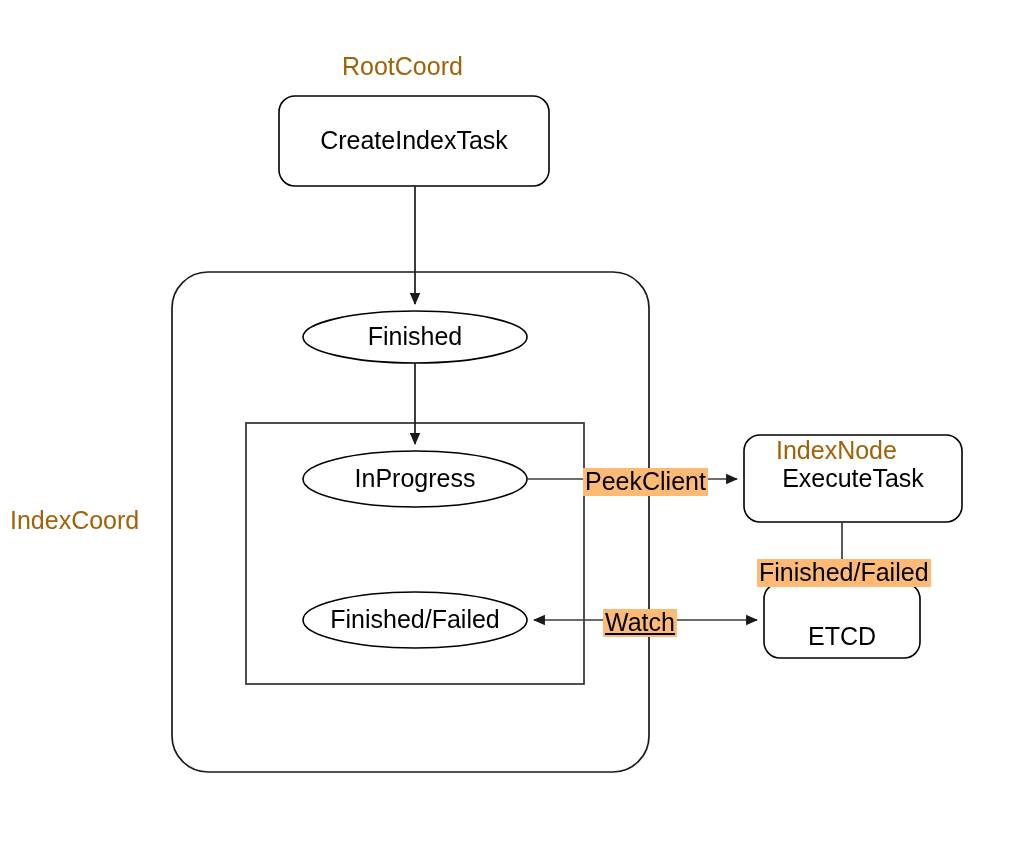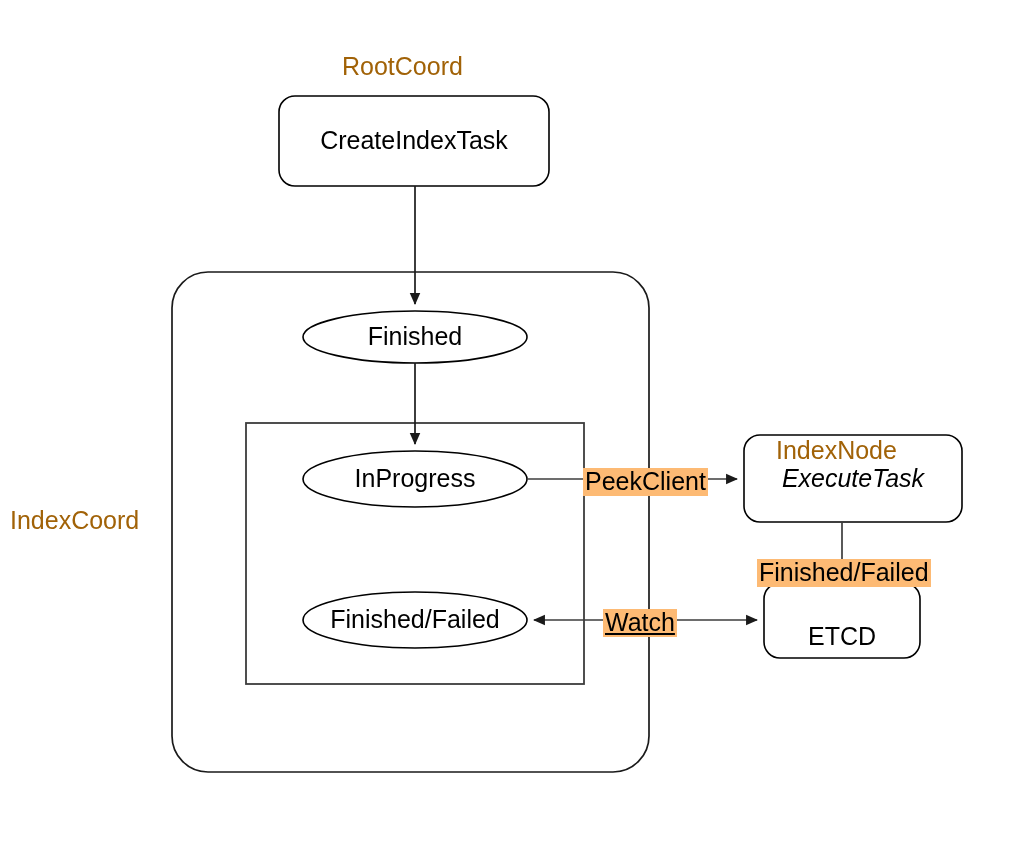--- a/index.html
+++ b/index.html
@@ -126,21 +126,21 @@
   </svg>
 
   <div class="node-label" style="left:279px; top:96px; width:270px; height:90px;">CreateIndexTask</div>
 
   <div class="node-label" style="left:303px; top:311px; width:224px; height:52px;">Finished</div>
 
   <div class="node-label" style="left:303px; top:451px; width:224px; height:56px;">InProgress</div>
 
   <div class="node-label" style="left:303px; top:592px; width:224px; height:56px;">Finished/Failed</div>
 
-  <div class="node-label" style="left:744px; top:435px; width:218px; height:87px;font-style:italic;">ExecuteTask</div>
+  <div class="node-label" style="left:744px; top:435px; width:218px; height:87px;">ExecuteTask</div>
 
   <div class="node-label" style="left:764px; top:583px; width:156px; height:75px;margin-top:16px;">ETCD</div>
 
   <div class="free-label" style="left:342px; top:53px;">RootCoord</div>
 
   <div class="free-label" style="left:776px; top:397px;margin-top:40px;">IndexNode</div>
 
   <div class="free-label" style="left:10px; top:507px;">IndexCoord</div>
 
 

